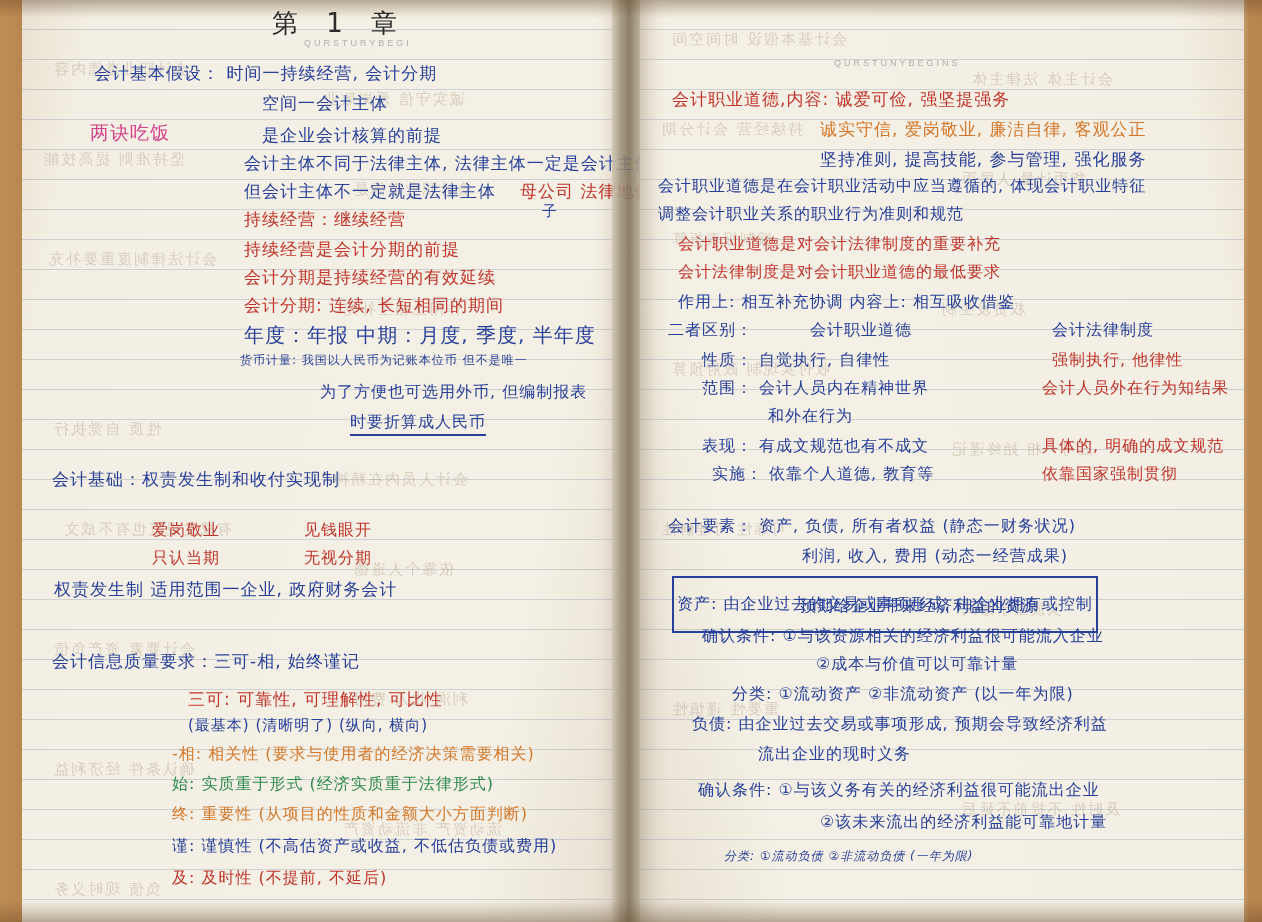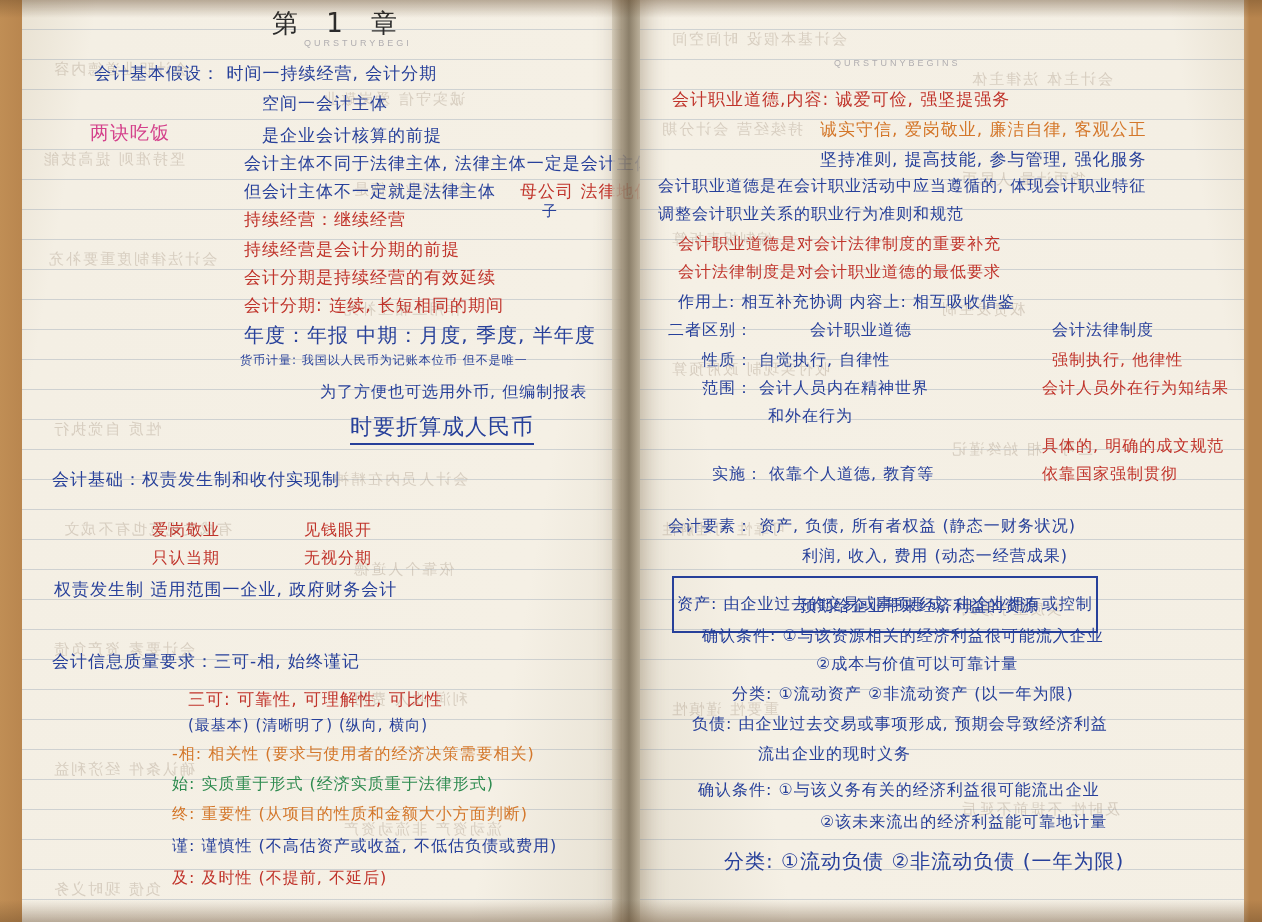--- a/index.html
+++ b/index.html
@@ -106,21 +106,21 @@
     <div class="hand blue" style="left:222px;top:180px;font-size:17px;">但会计主体不一定就是法律主体</div>
     <div class="hand red" style="left:498px;top:180px;font-size:17px;">母公司 法律地位</div>
     <div class="hand blue" style="left:520px;top:202px;font-size:15px;">子</div>
     <div class="hand red" style="left:222px;top:208px;font-size:17px;">持续经营：继续经营</div>
     <div class="hand red" style="left:222px;top:238px;font-size:17px;">持续经营是会计分期的前提</div>
     <div class="hand red" style="left:222px;top:266px;font-size:17px;">会计分期是持续经营的有效延续</div>
     <div class="hand red" style="left:222px;top:294px;font-size:17px;">会计分期: 连续, 长短相同的期间</div>
     <div class="hand blue" style="left:222px;top:322px;font-size:20px;">年度：年报   中期：月度, 季度, 半年度</div>
     <div class="hand blue" style="left:218px;top:352px;font-size:12px;">货币计量: 我国以人民币为记账本位币 但不是唯一</div>
     <div class="hand blue" style="left:298px;top:382px;font-size:16px;">为了方便也可选用外币, 但编制报表</div>
-    <div class="hand blue ul" style="left:328px;top:412px;font-size:22px;">时要折算成人民币</div>
+    <div class="hand blue ul" style="left:328px;top:412px;font-size:16px;">时要折算成人民币</div>
 
     <div class="hand blue" style="left:30px;top:468px;font-size:17px;">会计基础：权责发生制和收付实现制</div>
     <div class="hand red" style="left:130px;top:520px;font-size:16px;">爱岗敬业</div>
     <div class="hand red" style="left:130px;top:548px;font-size:16px;">只认当期</div>
     <div class="hand red" style="left:282px;top:520px;font-size:16px;">见钱眼开</div>
     <div class="hand red" style="left:282px;top:548px;font-size:16px;">无视分期</div>
 
     <div class="hand blue" style="left:32px;top:578px;font-size:17px;">权责发生制 适用范围一企业, 政府财务会计</div>
 
     <div class="hand blue" style="left:30px;top:650px;font-size:17px;">会计信息质量要求：三可-相, 始终谨记</div>
@@ -164,33 +164,34 @@
 
     <div class="hand blue" style="left:28px;top:320px;font-size:16px;">二者区别：</div>
     <div class="hand blue" style="left:170px;top:320px;font-size:16px;">会计职业道德</div>
     <div class="hand blue" style="left:412px;top:320px;font-size:16px;">会计法律制度</div>
 
     <div class="hand blue" style="left:62px;top:350px;font-size:16px;">性质：  自觉执行, 自律性</div>
     <div class="hand red" style="left:412px;top:350px;font-size:16px;">强制执行, 他律性</div>
     <div class="hand blue" style="left:62px;top:378px;font-size:16px;">范围：  会计人员内在精神世界</div>
     <div class="hand red" style="left:402px;top:378px;font-size:16px;">会计人员外在行为知结果</div>
     <div class="hand blue" style="left:128px;top:406px;font-size:16px;">和外在行为</div>
+    <div class="hand blue" style="left:62px;top:436px;font-size:16px;">表现：  有成文规范也有不成文</div>
     <div class="hand red" style="left:402px;top:436px;font-size:16px;">具体的, 明确的成文规范</div>
     <div class="hand blue" style="left:72px;top:464px;font-size:16px;">实施：  依靠个人道德, 教育等</div>
     <div class="hand red" style="left:402px;top:464px;font-size:16px;">依靠国家强制贯彻</div>
 
     <div class="hand blue" style="left:28px;top:516px;font-size:16px;">会计要素：   资产, 负债, 所有者权益 (静态一财务状况)</div>
     <div class="hand blue" style="left:162px;top:546px;font-size:16px;">利润, 收入, 费用    (动态一经营成果)</div>
     <div class="hand blue boxed" style="left:32px;top:576px;font-size:16px;border:2px solid #27409a;">资产: 由企业过去的交易或事项形成, 由企业拥有或控制</div>
     <div class="hand blue" style="left:160px;top:596px;font-size:16px;">预期给企业带来经济利益的资源</div>
     <div class="hand blue" style="left:62px;top:626px;font-size:16px;">确认条件: ①与该资源相关的经济利益很可能流入企业</div>
     <div class="hand blue" style="left:176px;top:654px;font-size:16px;">②成本与价值可以可靠计量</div>
     <div class="hand blue" style="left:92px;top:684px;font-size:16px;">分类: ①流动资产 ②非流动资产   (以一年为限)</div>
     <div class="hand blue" style="left:52px;top:714px;font-size:16px;">负债: 由企业过去交易或事项形成, 预期会导致经济利益</div>
     <div class="hand blue" style="left:118px;top:744px;font-size:16px;">流出企业的现时义务</div>
     <div class="hand blue" style="left:58px;top:780px;font-size:16px;">确认条件: ①与该义务有关的经济利益很可能流出企业</div>
     <div class="hand blue" style="left:180px;top:812px;font-size:16px;">②该未来流出的经济利益能可靠地计量</div>
-    <div class="hand blue" style="left:84px;top:848px;font-size:20px;">分类: ①流动负债  ②非流动负债 (一年为限)</div>
+    <div class="hand blue" style="left:84px;top:848px;font-size:12px;font-style:italic;">分类: ①流动负债  ②非流动负债 (一年为限)</div>
   </div>
 
   <div class="shadowtop"></div>
   <div class="shadowbot"></div>
 </div>
 
 </body></html>

